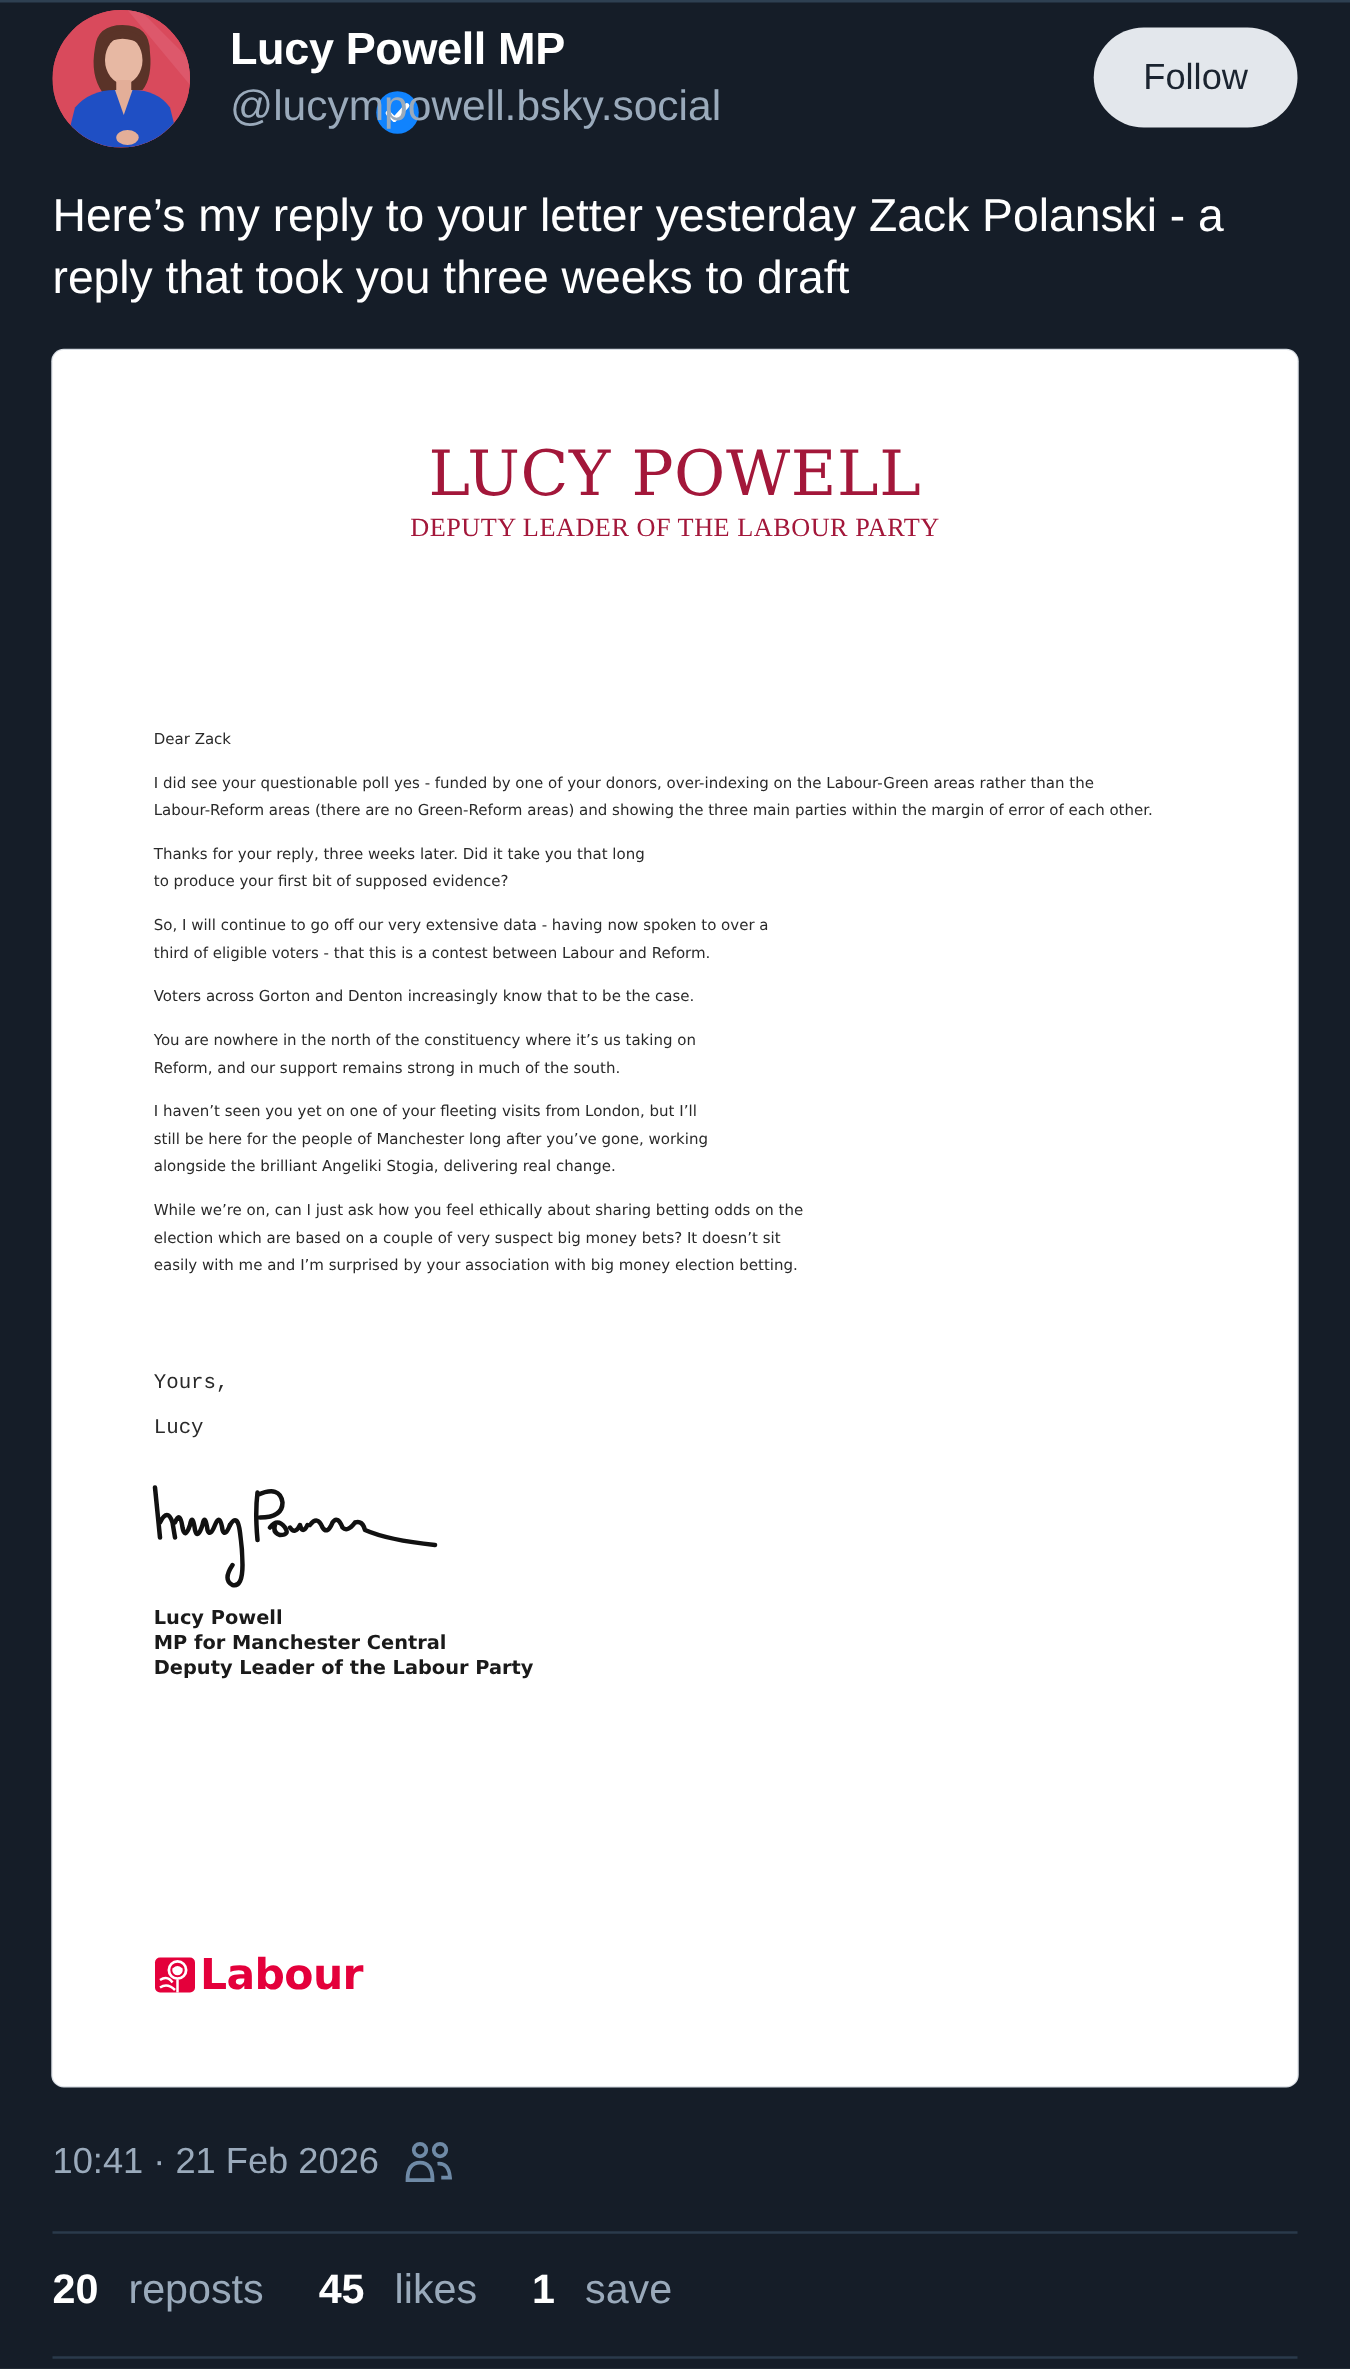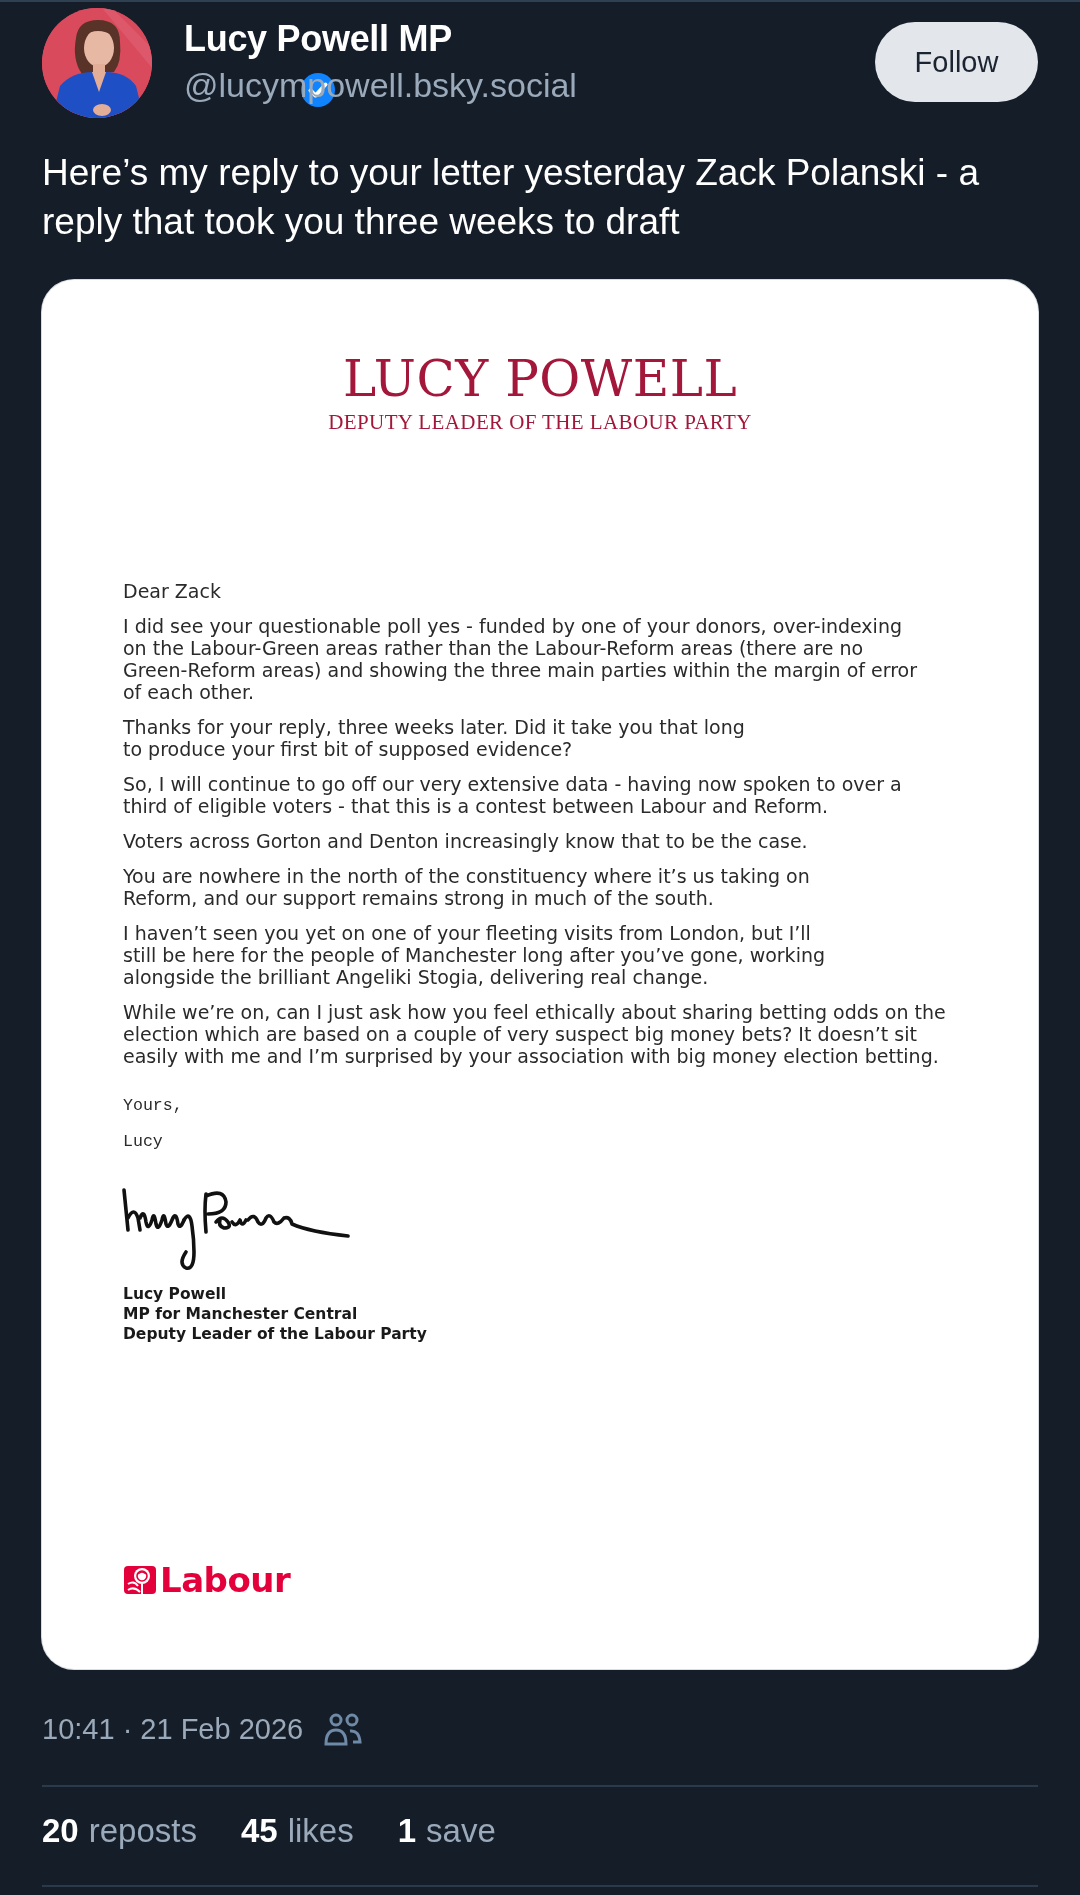--- a/index.html
+++ b/index.html
@@ -50,38 +50,38 @@
     }
     
     .post-text {
       position: absolute; left: 42px; top: 148px; width: 1000px;
       font-size: 37px; line-height: 49px; color: #ffffff;
     }
     
     .image-card {
       position: absolute; left: 42px; top: 280px;
       width: 996px; height: 1389px;
-      background: #ffffff; border-radius: 32px;
+      background: #ffffff; border-radius: 9px;
       overflow: hidden;
       box-shadow: 0 0 0 1px #d8dde3;
     }
     .letter-head-name {
       position: absolute; left: 0; width: 996px; top: 70px; text-align: center;
       font-family: "DejaVu Serif", "Liberation Serif", serif;
       font-size: 50px; color: #a3173a; letter-spacing: 0.5px;
     }
     .letter-head-title {
       position: absolute; left: 0; width: 996px; top: 130px; text-align: center;
       font-family: "Liberation Serif", "DejaVu Serif", serif;
       font-size: 21px; color: #a3173a; letter-spacing: 0.4px;
     }
     .letter-body {
       position: absolute; left: 81px; top: 300px; width: 830px;
       font-family: "DejaVu Sans", "Liberation Sans", sans-serif;
-      font-size: 19px; line-height: 22px; color: #2a2a2a;
+      font-size: 12px; line-height: 22px; color: #2a2a2a;
     }
     .letter-body p { margin-bottom: 13px; }
     .letter-body .salutation { margin-bottom: 13px; }
     .closing {
       position: absolute; left: 81px; top: 815px;
       font-family: Liberation Mono, monospace;
       font-size: 16.6px; color: #2a2a2a; line-height: 22px;
     }
     .closing div { margin-bottom: 14px; }
     .signature {
@@ -111,21 +111,21 @@
     .meta-row .people-icon { width: 40px; height: 34px; margin-right: 14px; }
     .reply-setting { cursor: pointer; }
     .divider {
       position: absolute; left: 42px; width: 996px; height: 2px; background: #2a3a4b;
     }
     .stats-row {
       position: absolute; left: 42px; top: 1812px;
       display: flex; align-items: baseline; gap: 44px;
       font-size: 33px;
     }
-    .stat { display: flex; align-items: baseline; gap: 10px; cursor: pointer; }
+    .stat { display: flex; align-items: baseline; gap: 24px; cursor: pointer; }
     .stat .count { color: #ffffff; font-weight: 700; }
     .stat .label { color: #9aaabb; }
   </style>
 </head>
 <body>
 
 <div class="top-rule"></div>
 
 <div class="avatar">
   <svg viewBox="0 0 110 110">

